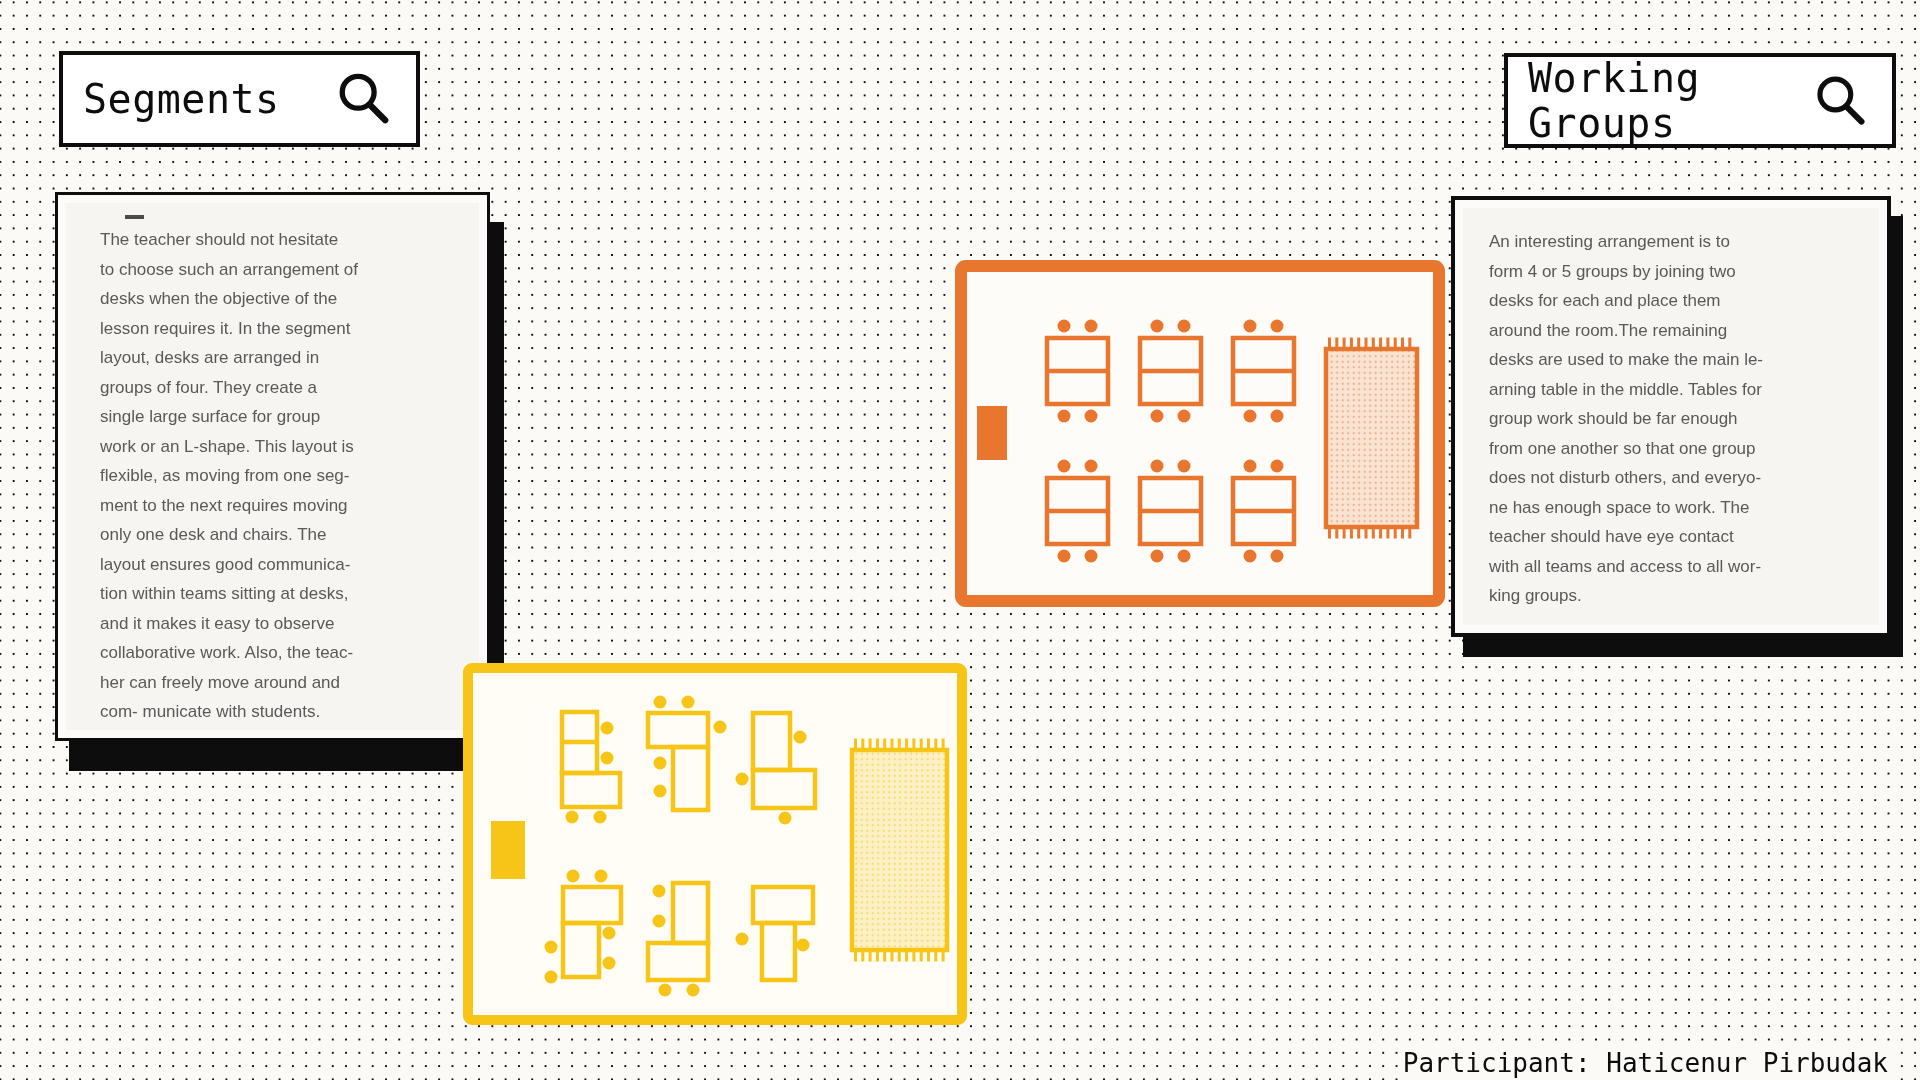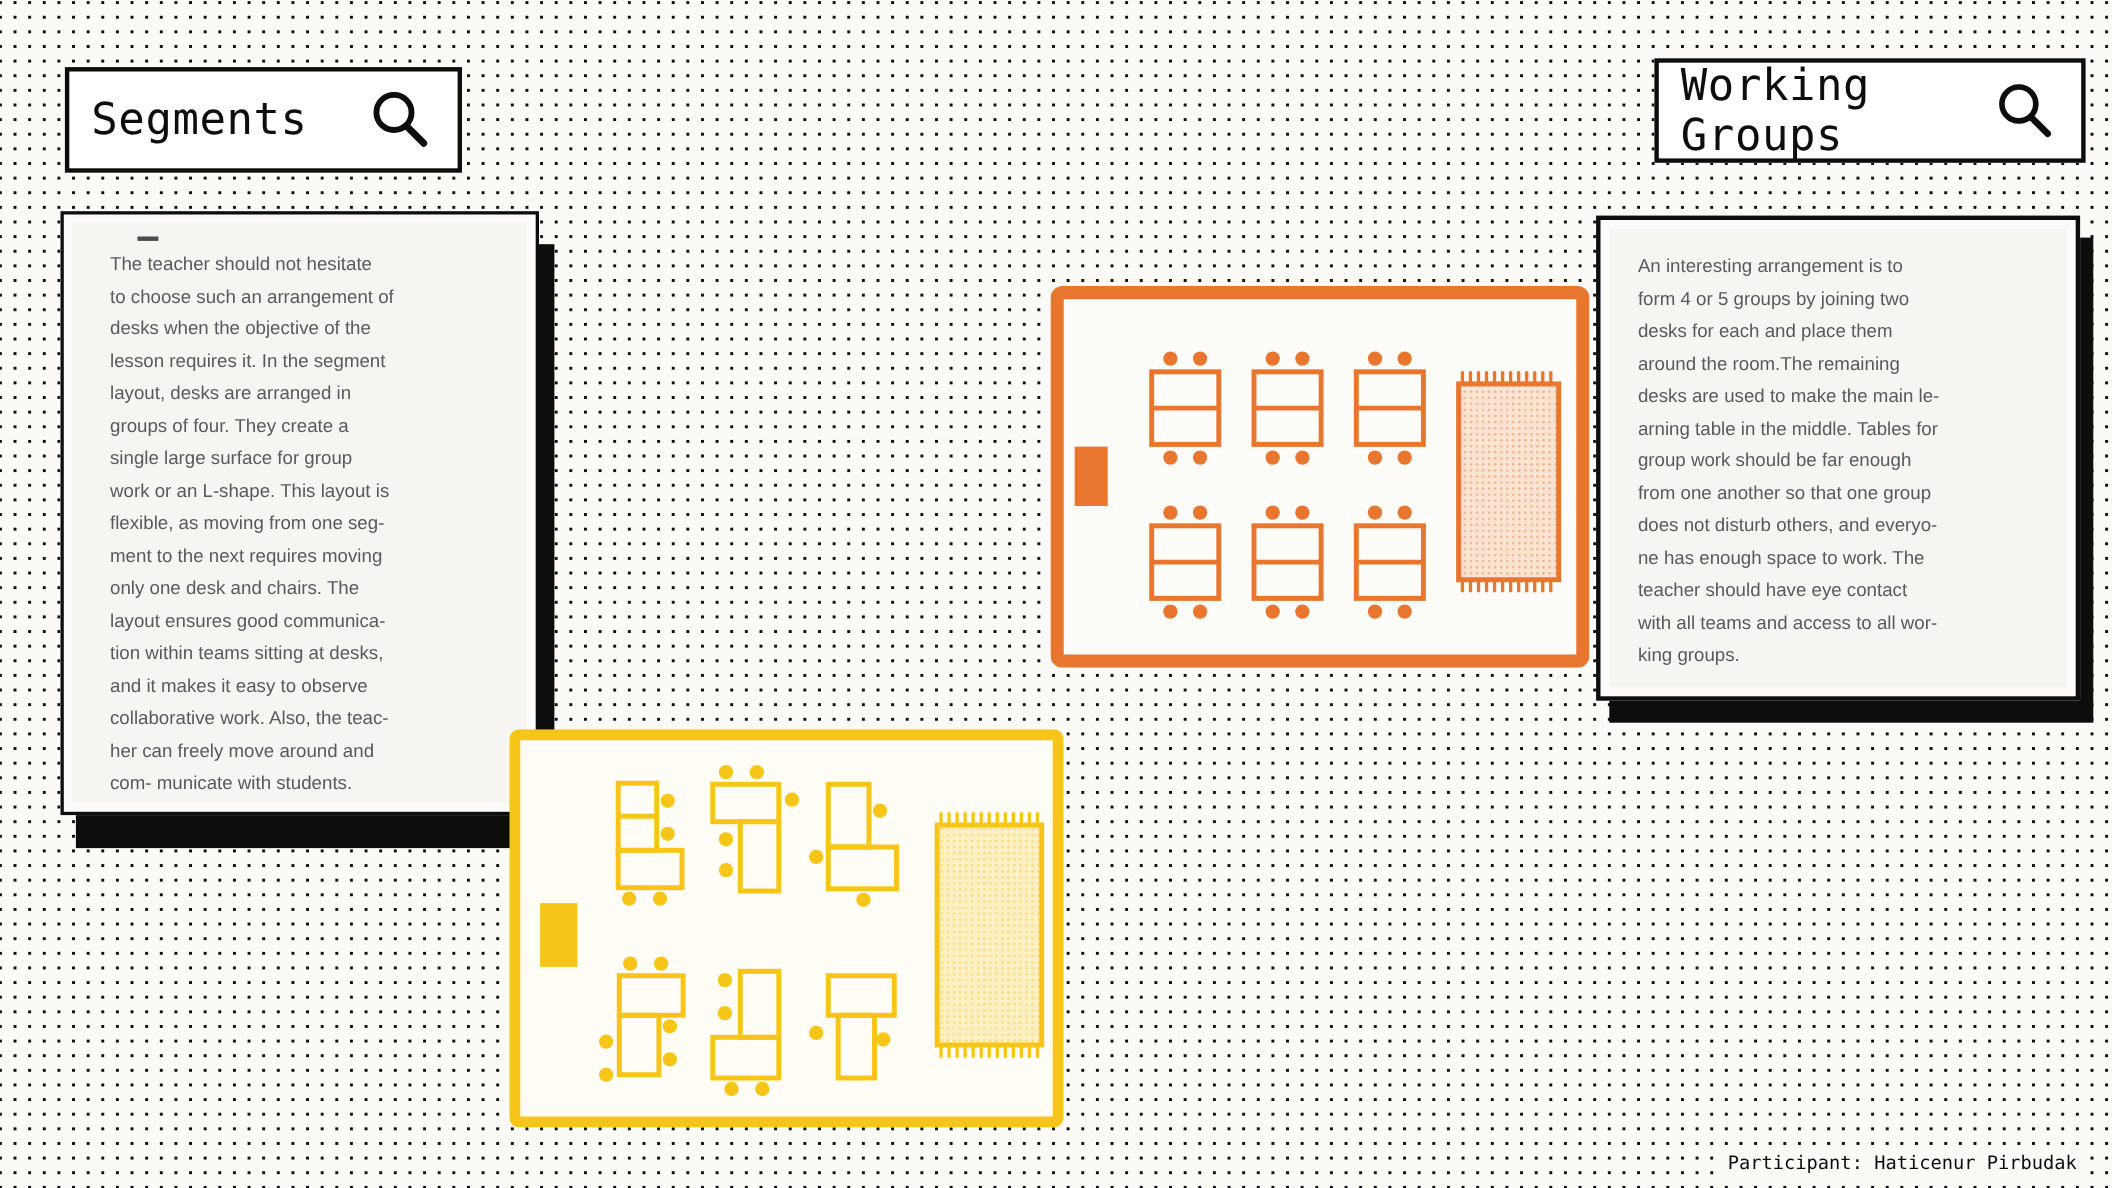--- a/index.html
+++ b/index.html
@@ -19,21 +19,21 @@
   .searchbox{
     position:absolute;background:#fff;border:4px solid var(--ink);
     display:flex;align-items:center;justify-content:space-between;
     padding:0 24px 0 20px;
   }
   .searchbox .label{
     font-family:"DejaVu Sans Mono",monospace;font-size:40px;color:var(--ink);
     line-height:45px;white-space:pre-line;letter-spacing:.5px;
   }
   .searchbox svg{flex:0 0 auto;}
-  #box-segments{left:59px;top:61px;width:361px;height:96px;}
+  #box-segments{left:59px;top:51px;width:361px;height:96px;}
   #box-working{left:1504px;top:53px;width:392px;height:95px;gap:22px;}
   
   .card{
     position:absolute;background:var(--card);border:3px solid var(--ink);
   }
   #card-left{left:55px;top:192px;width:435px;height:549px;box-shadow:14px 30px 0 var(--ink);}
   #card-right{left:1451px;top:196px;width:440px;height:441px;border-width:4px;box-shadow:12px 20px 0 var(--ink);}
   .card .paper{position:absolute;left:8px;top:8px;right:8px;bottom:8px;background:var(--paper);}
   .card .cardtext{
     position:absolute;font-size:17px;line-height:29.5px;color:var(--text_gray);
@@ -42,21 +42,21 @@
   #card-left .cardtext{left:42px;top:30px;right:20px;}
   #card-right .cardtext{left:34px;top:27px;right:18px;}
   .artifact-dash{position:absolute;left:67px;top:20px;width:19px;height:4px;background:#4b4b4b;}
   
   .room{position:absolute;}
   #room-orange{left:955px;top:260px;width:490px;height:347px;}
   #room-yellow{left:463px;top:663px;width:504px;height:362px;}
   
   .participant{
     position:absolute;right:28px;top:1046px;
-    font-family:"DejaVu Sans Mono",monospace;font-size:17px;color:var(--ink);
+    font-family:"DejaVu Sans Mono",monospace;font-size:26px;color:var(--ink);
     background:var(--bg);padding:2px 4px;
   }
 </style>
 </head>
 <body>
 
 <div class="page">
 
   <div class="searchbox" id="box-segments">
     <span class="label">Segments</span>

